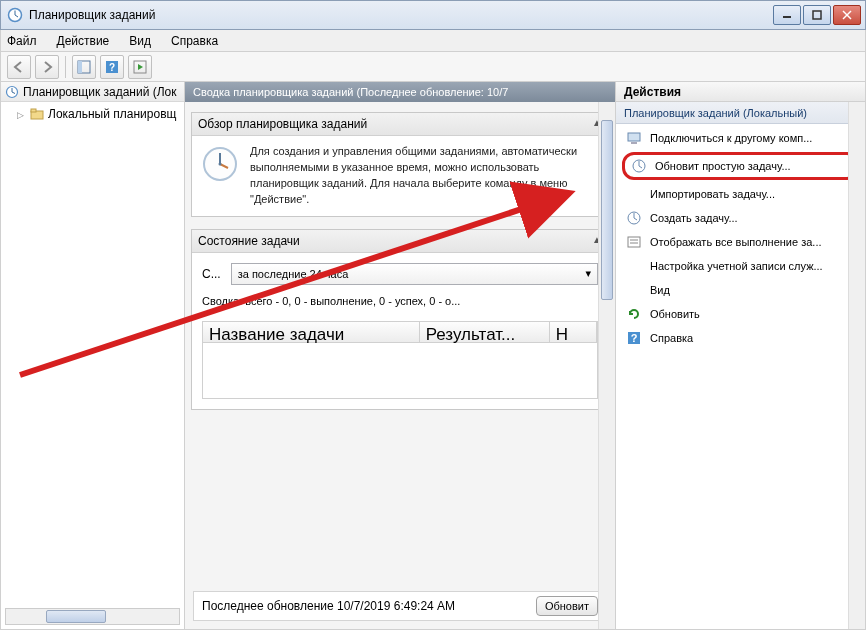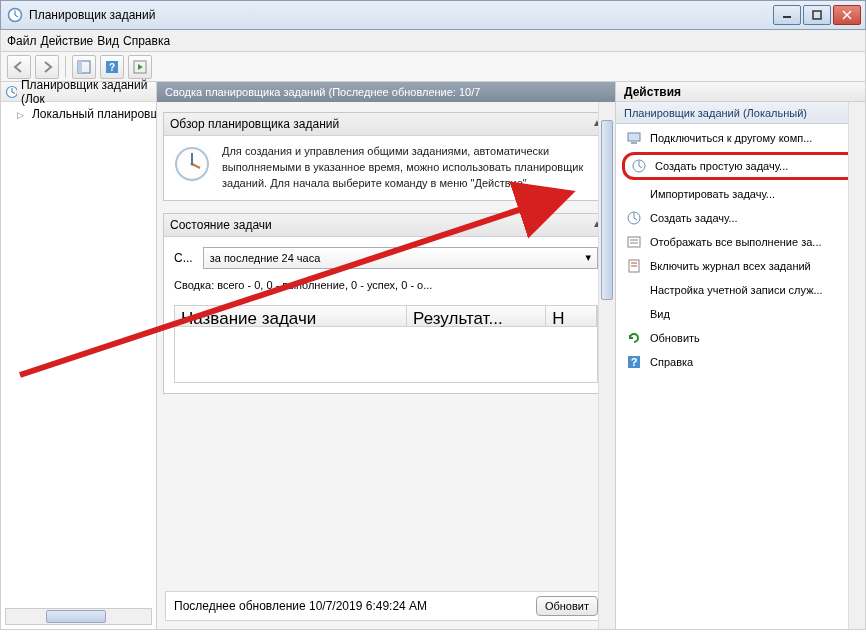--- a/index.html
+++ b/index.html
@@ -7,30 +7,30 @@
 
 .window { width: 866px; height: 636px; background: #fff; position: relative; }
 
 .titlebar { height: 30px; background: linear-gradient(#e9eef6, #d7e2f0); border: 1px solid #8b9db5; display: flex; align-items: center; padding: 8px 6px; position: relative; }
 .titlebar .icon { width: 16px; height: 16px; margin-right: 6px; }
 .titlebar .title { font-size: 12px; color: #000; }
 .window-controls { position: absolute; right: 4px; top: 4px; display: flex; gap: 2px; }
 .window-controls .btn { width: 28px; height: 20px; border: 1px solid #5a7aa0; background: linear-gradient(#e8eef8, #c5d6ec); border-radius: 2px; display: flex; align-items: center; justify-content: center; font-size: 10px; }
 .window-controls .btn.close { background: linear-gradient(#e68a7e, #c94f3f); border-color: #a03020; color: #fff; }
 
-.menubar { height: 22px; background: #f0f0f0; border: 1px solid #d0d0d0; border-top: none; display: flex; align-items: center; padding: 0 6px; gap: 4px; }
+.menubar { height: 22px; background: #f0f0f0; border: 1px solid #d0d0d0; border-top: none; display: flex; align-items: center; padding: 0 6px; gap: 20px; }
 .menubar span { cursor: default; }
 
 .toolbar { height: 30px; background: #f6f6f6; border: 1px solid #d0d0d0; border-top: none; display: flex; align-items: center; padding: 0 6px; gap: 4px; }
 .tbtn { width: 24px; height: 24px; border: 1px solid #c0c0c0; background: linear-gradient(#fdfdfd,#e8e8e8); border-radius: 2px; display: flex; align-items: center; justify-content: center; }
 .tsep { width: 1px; height: 22px; background: #c8c8c8; margin: 0 2px; }
 
 .body-area { display: flex; border: 1px solid #d0d0d0; border-top: none; height: 548px; }
 
-.tree-pane { width: 156px; border-right: 1px solid #d0d0d0; position: relative; background: #fff; }
+.tree-pane { width: 184px; border-right: 1px solid #d0d0d0; position: relative; background: #fff; }
 .tree-header { height: 20px; background: linear-gradient(#f8f8f8,#eaeaea); border-bottom: 1px solid #d8d8d8; display: flex; align-items: center; padding: 0 4px; gap: 4px; }
 .tree-body { padding: 4px 0 0 4px; }
 .tree-item { display: flex; align-items: center; gap: 4px; padding: 1px 0 1px 12px; white-space: nowrap; overflow: hidden; }
 .expander { width: 9px; height: 9px; display: inline-block; color: #888; font-size: 9px; }
 .hscroll { position: absolute; bottom: 4px; left: 4px; right: 4px; height: 17px; background: #f0f0f0; border: 1px solid #ccc; }
 .hscroll .thumb { position: absolute; left: 40px; top: 1px; width: 60px; height: 13px; background: linear-gradient(#e0e8f4,#c0d0e8); border: 1px solid #98a8c0; border-radius: 2px; }
 
 .center-pane { flex: 1; background: #f4f4f4; position: relative; overflow: hidden; }
 .cp-header { height: 20px; background: linear-gradient(#9aa6b4,#7c8a9a); color: #fff; display: flex; align-items: center; padding: 0 8px; font-size: 11px; white-space: nowrap; overflow: hidden; }
 .cp-content { padding: 10px 6px; height: calc(100% - 20px); overflow: hidden; position: relative; }
@@ -239,21 +239,21 @@
             </span>
           <span>Подключиться к другому комп...</span>
         </div>
         <div class="ap-item highlighted">
           <span class="ico">
               <svg width="16" height="16">
                 <circle cx="8" cy="8" r="6" fill="#fff" stroke="#6a8ab0"></circle>
                 <path d="M8 3 L8 8 L11 10" stroke="#6a8ab0" fill="none"></path>
               </svg>
             </span>
-          <span>Создать простую задачу...</span>
+          <span>Обновит простую задачу...</span>
         </div>
         <div class="ap-item">
           <span class="ico" style="width:16px"></span>
           <span>Импортировать задачу...</span>
         </div>
         <div class="ap-item">
           <span class="ico">
               <svg width="16" height="16">
                 <circle cx="8" cy="8" r="6" fill="#fff" stroke="#6a8ab0"></circle>
                 <path d="M8 3 L8 8 L11 10" stroke="#6a8ab0" fill="none"></path>
@@ -263,30 +263,20 @@
         </div>
         <div class="ap-item">
           <span class="ico">
               <svg width="16" height="16">
                 <rect x="2" y="3" width="12" height="10" fill="#fff" stroke="#888"></rect>
                 <line x1="4" y1="6" x2="12" y2="6" stroke="#888"></line>
                 <line x1="4" y1="9" x2="12" y2="9" stroke="#888"></line>
               </svg>
             </span>
           <span>Отображать все выполнение за...</span>
-        </div>
-        <div class="ap-item">
-          <span class="ico">
-              <svg width="16" height="16">
-                <rect x="3" y="2" width="10" height="12" fill="#fff" stroke="#888"></rect>
-                <line x1="5" y1="5" x2="11" y2="5" stroke="#c05030"></line>
-                <line x1="5" y1="8" x2="11" y2="8" stroke="#c05030"></line>
-              </svg>
-            </span>
-          <span>Включить журнал всех заданий</span>
         </div>
         <div class="ap-item">
           <span class="ico" style="width:16px"></span>
           <span>Настройка учетной записи служ...</span>
         </div>
         <div class="ap-item arrow-after">
           <span style="display:flex;gap:8px;align-items:center">
               <span class="ico" style="width:16px"></span>
               <span>Вид</span>
             </span>

